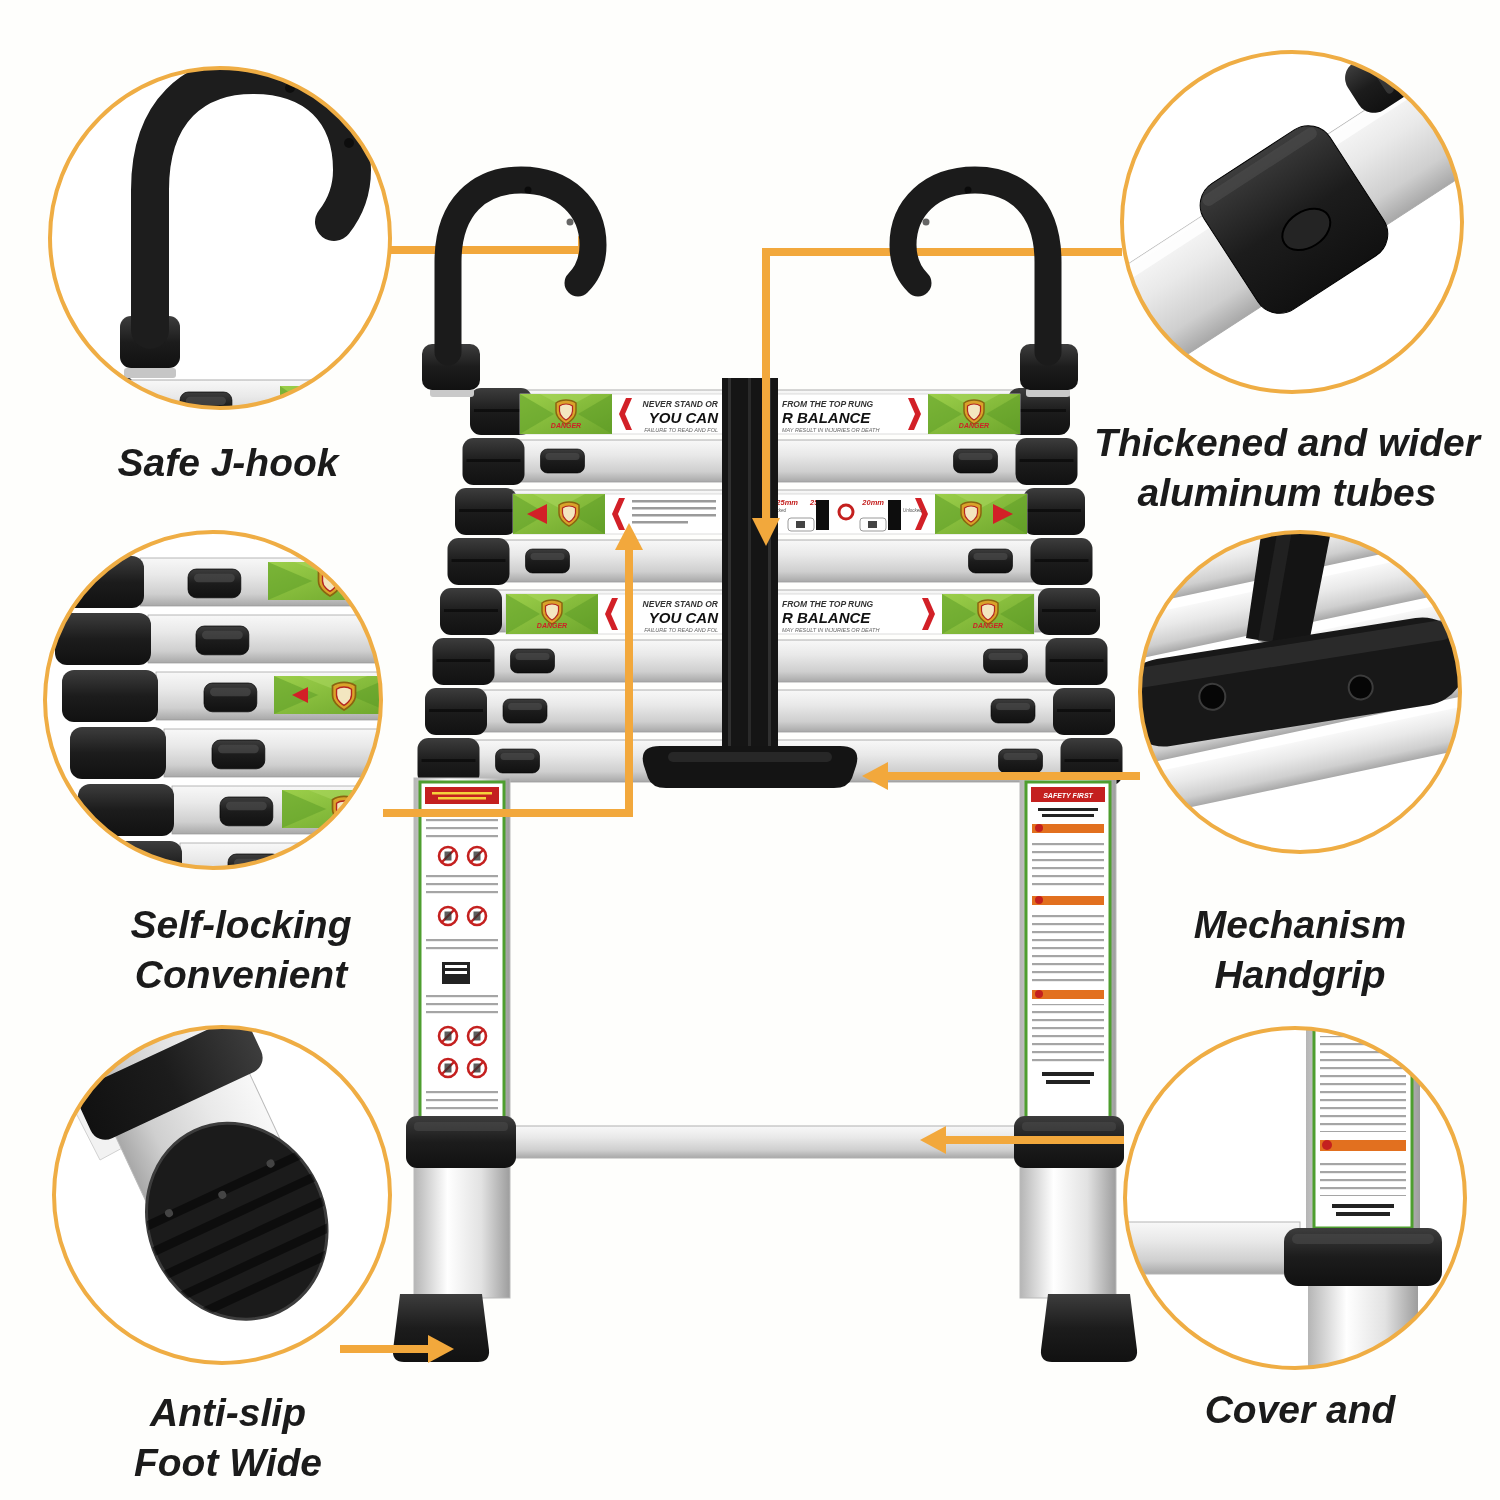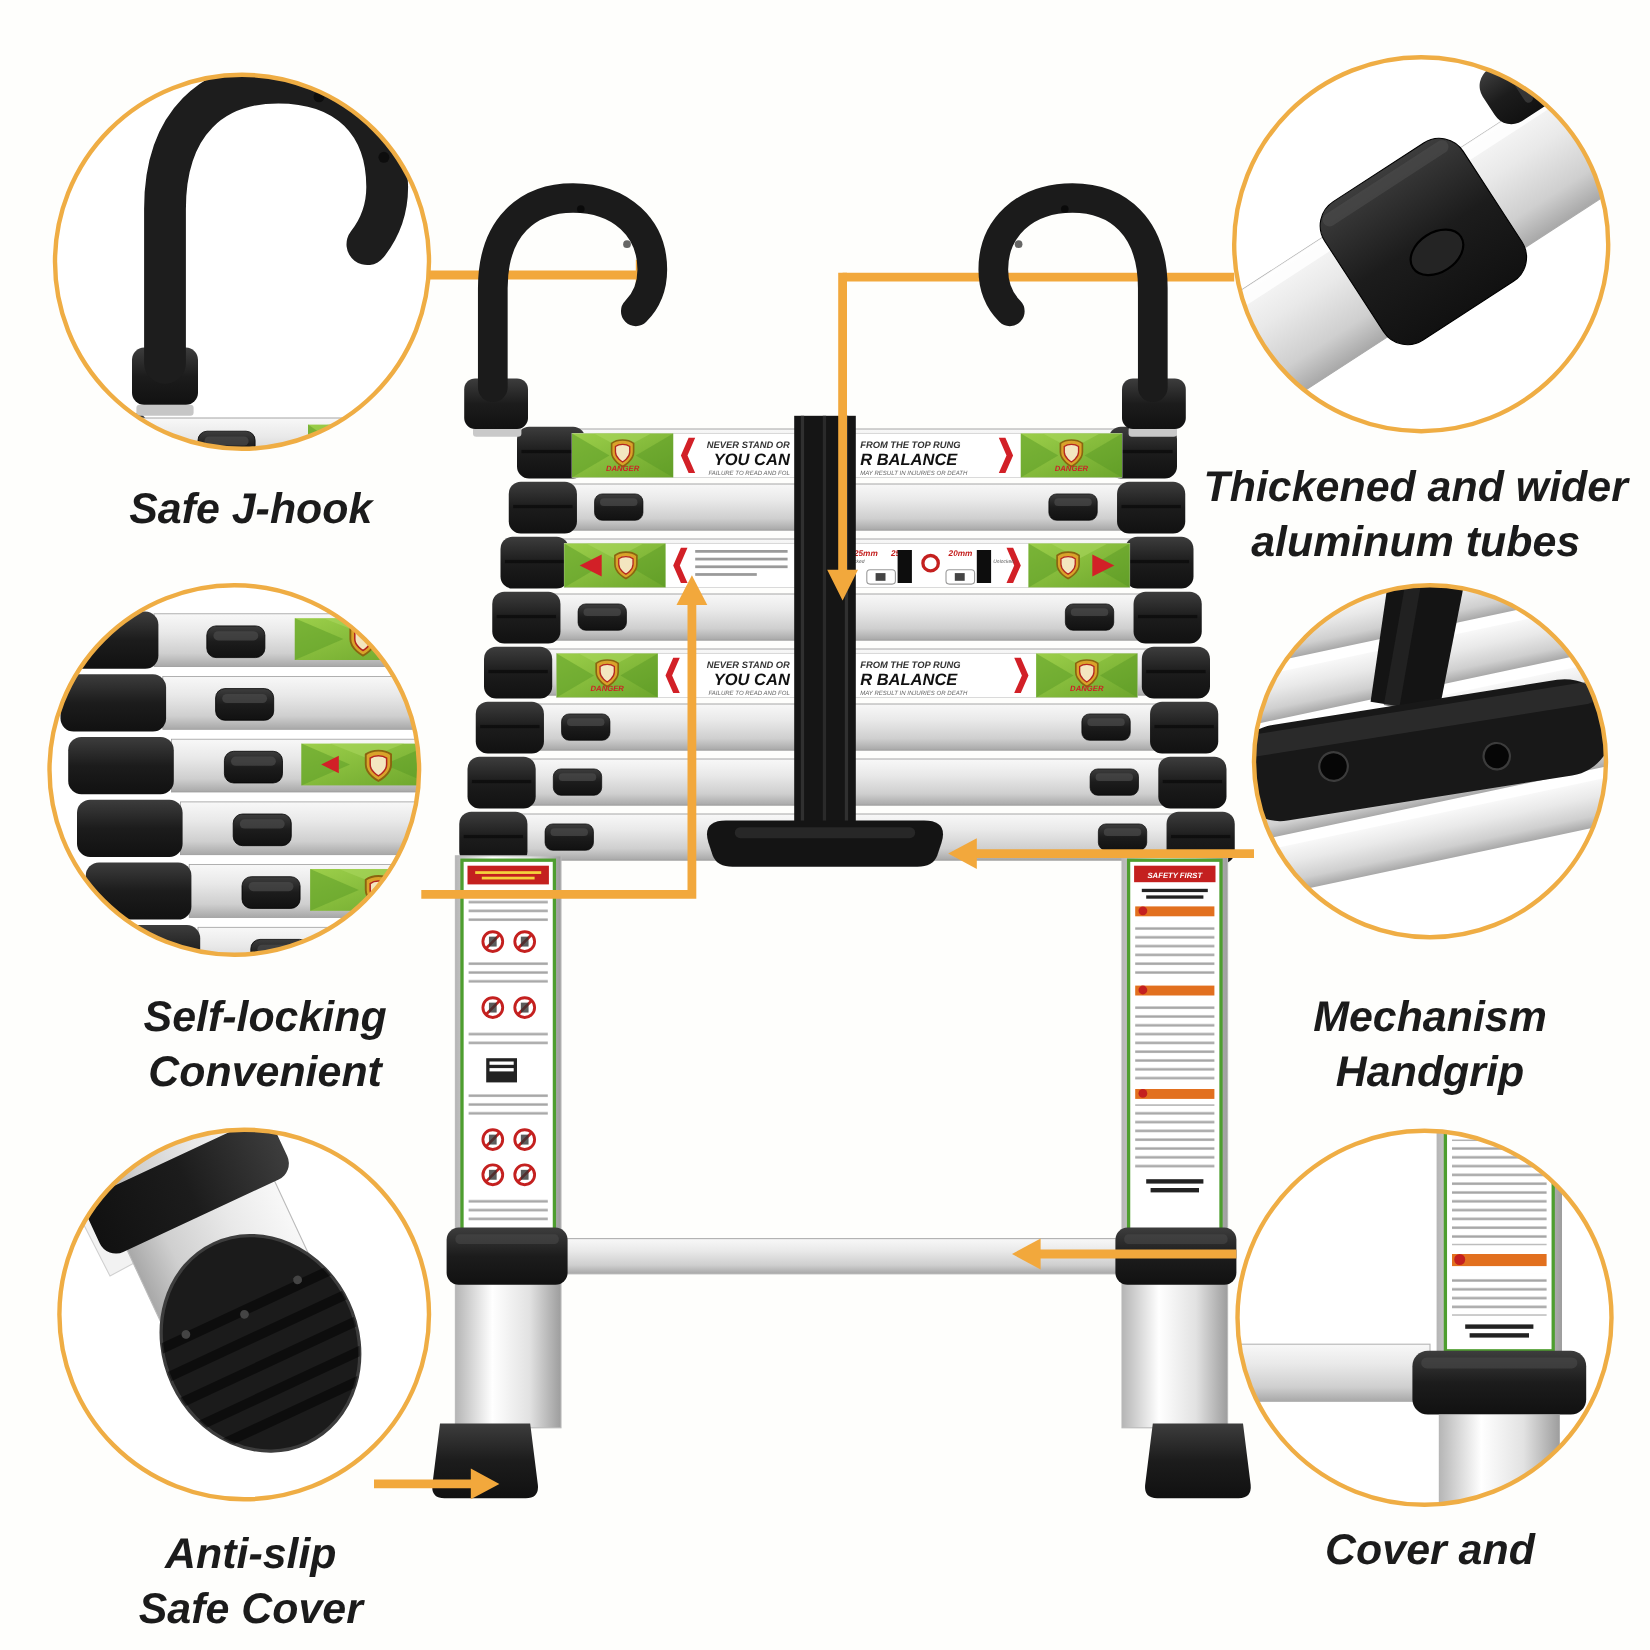--- a/index.html
+++ b/index.html
@@ -509,19 +509,19 @@
 <div class="caption" style="left:0px;top:900px;width:436px;margin-left:23px;">
   <span>Self-locking</span><br>
   <span>Convenient</span>
 </div>
 <div class="caption" style="left:1082px;top:900px;width:436px;">
   <span>Mechanism</span><br>
   <span>Handgrip</span>
 </div>
 <div class="caption" style="left:10px;top:1388px;width:436px;">
   <span>Anti-slip</span><br>
-  <span>Safe Cover</span>
+  <span>Foot Wide</span>
 </div>
 <div class="caption" style="left:1082px;top:1385px;width:436px;">
   <span>Cover and</span><br>
 </div>
 
 </div>
 
 </body></html>

